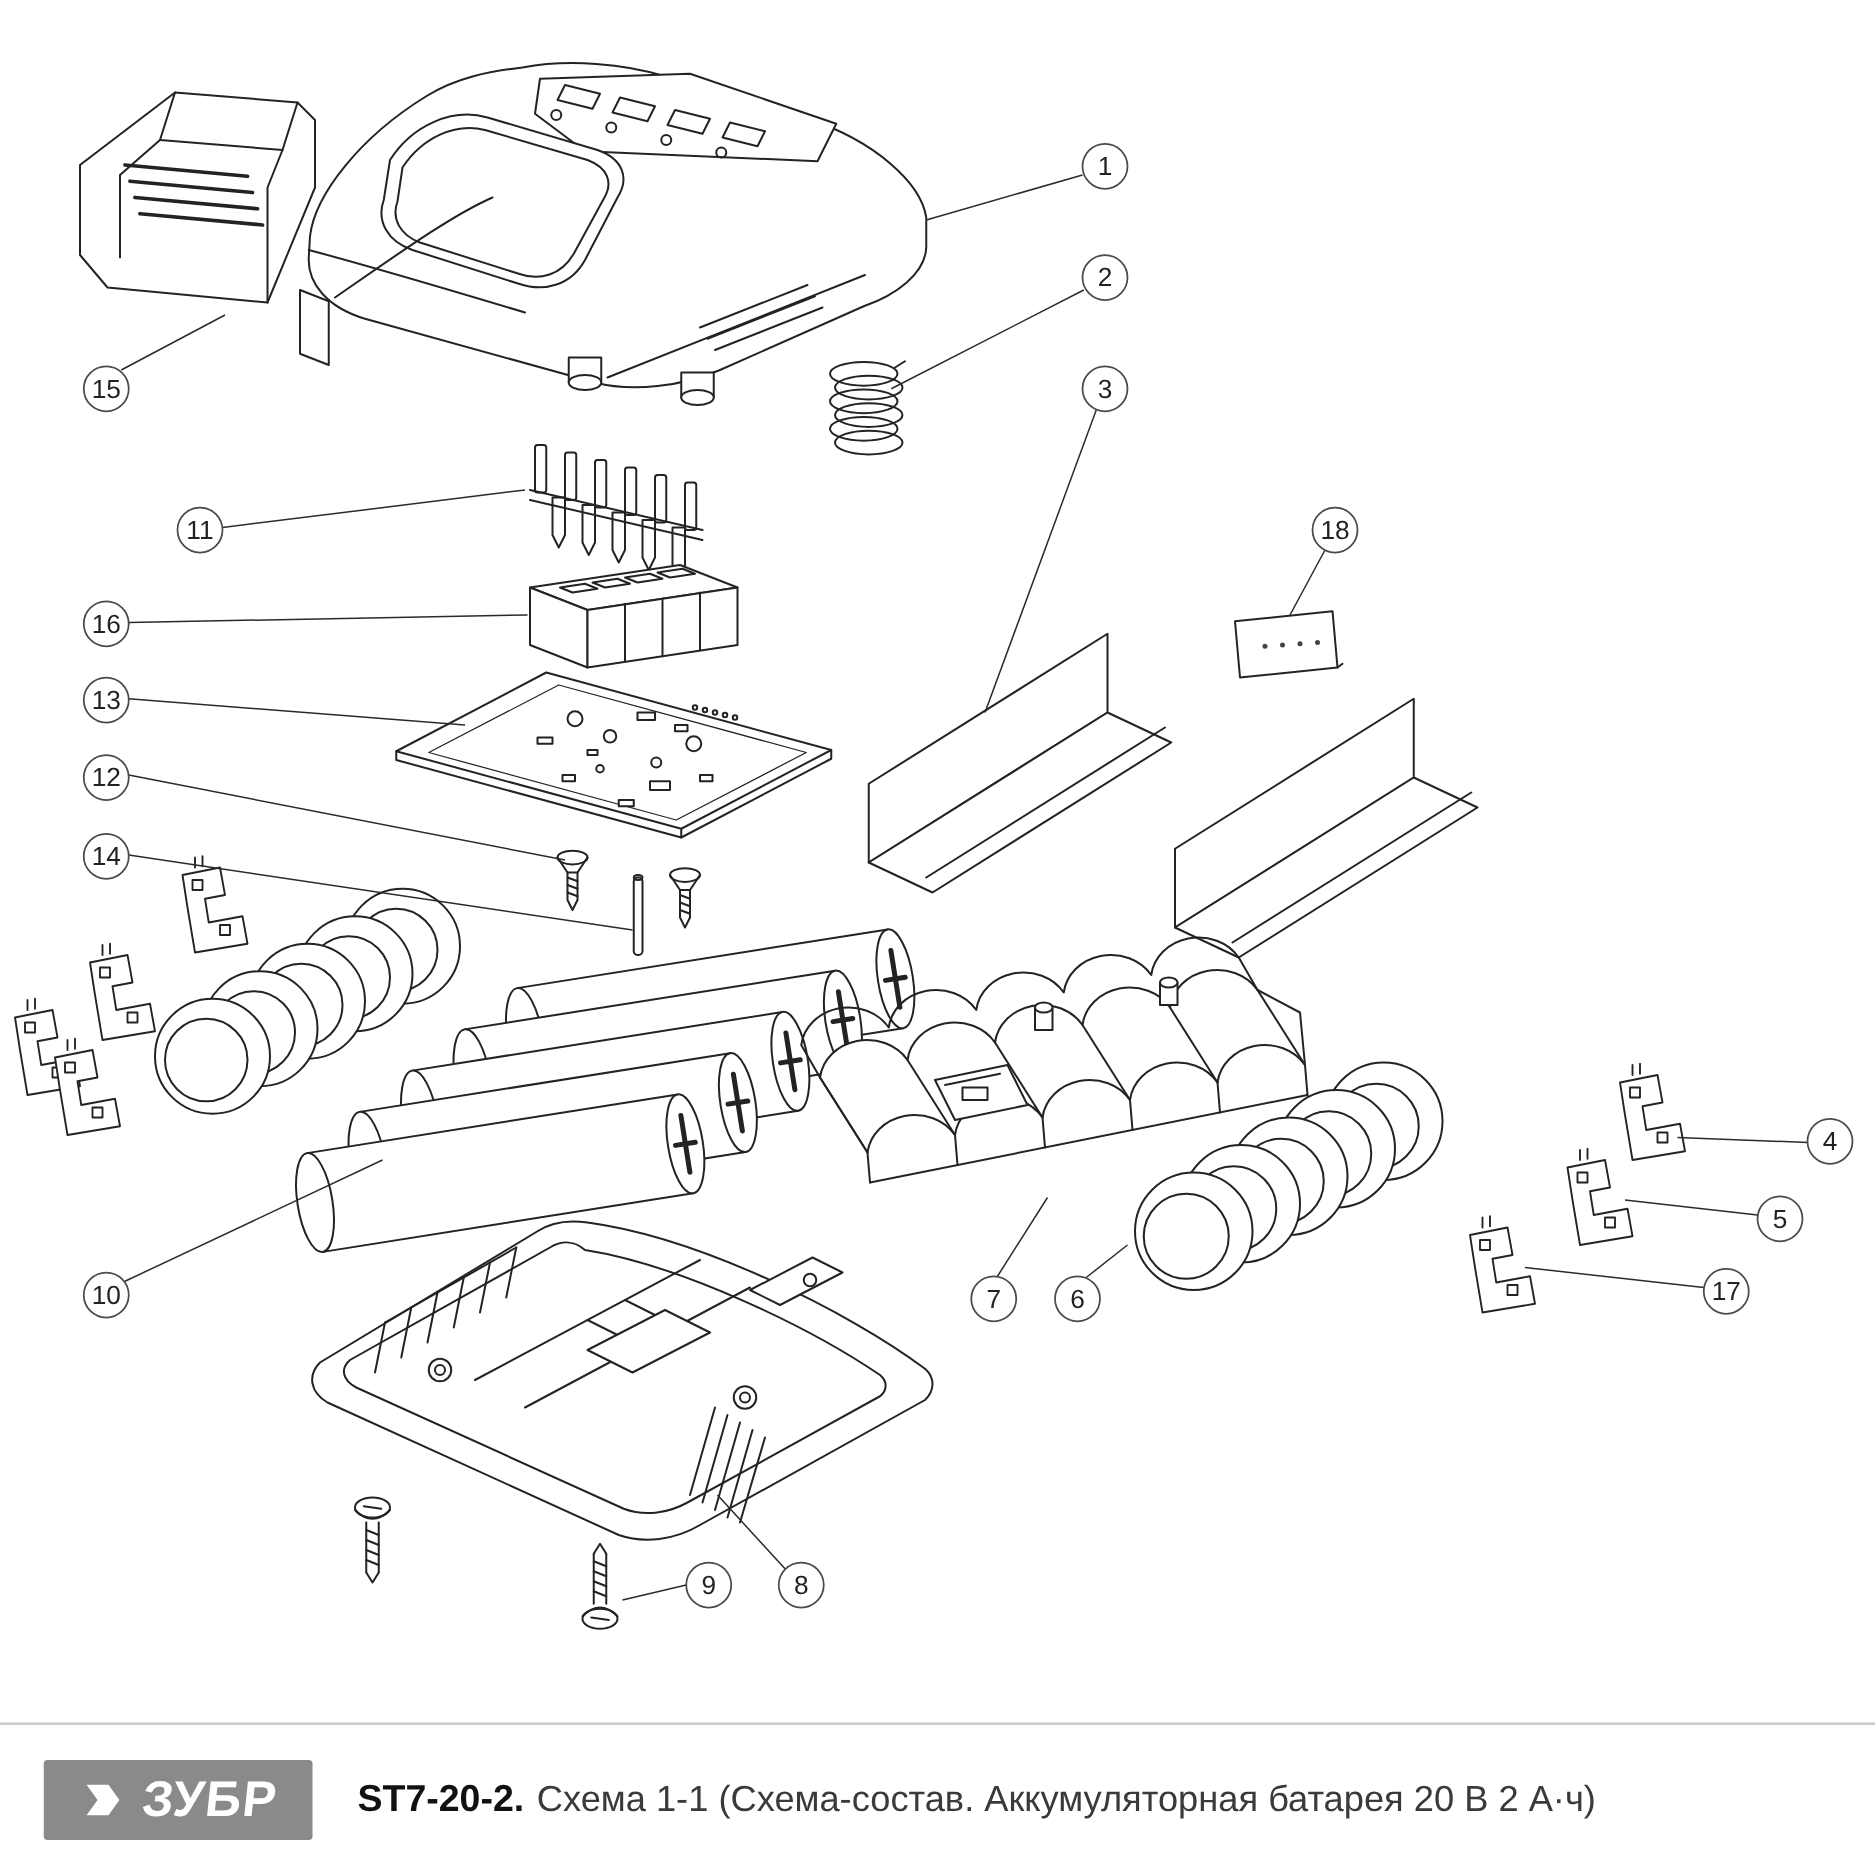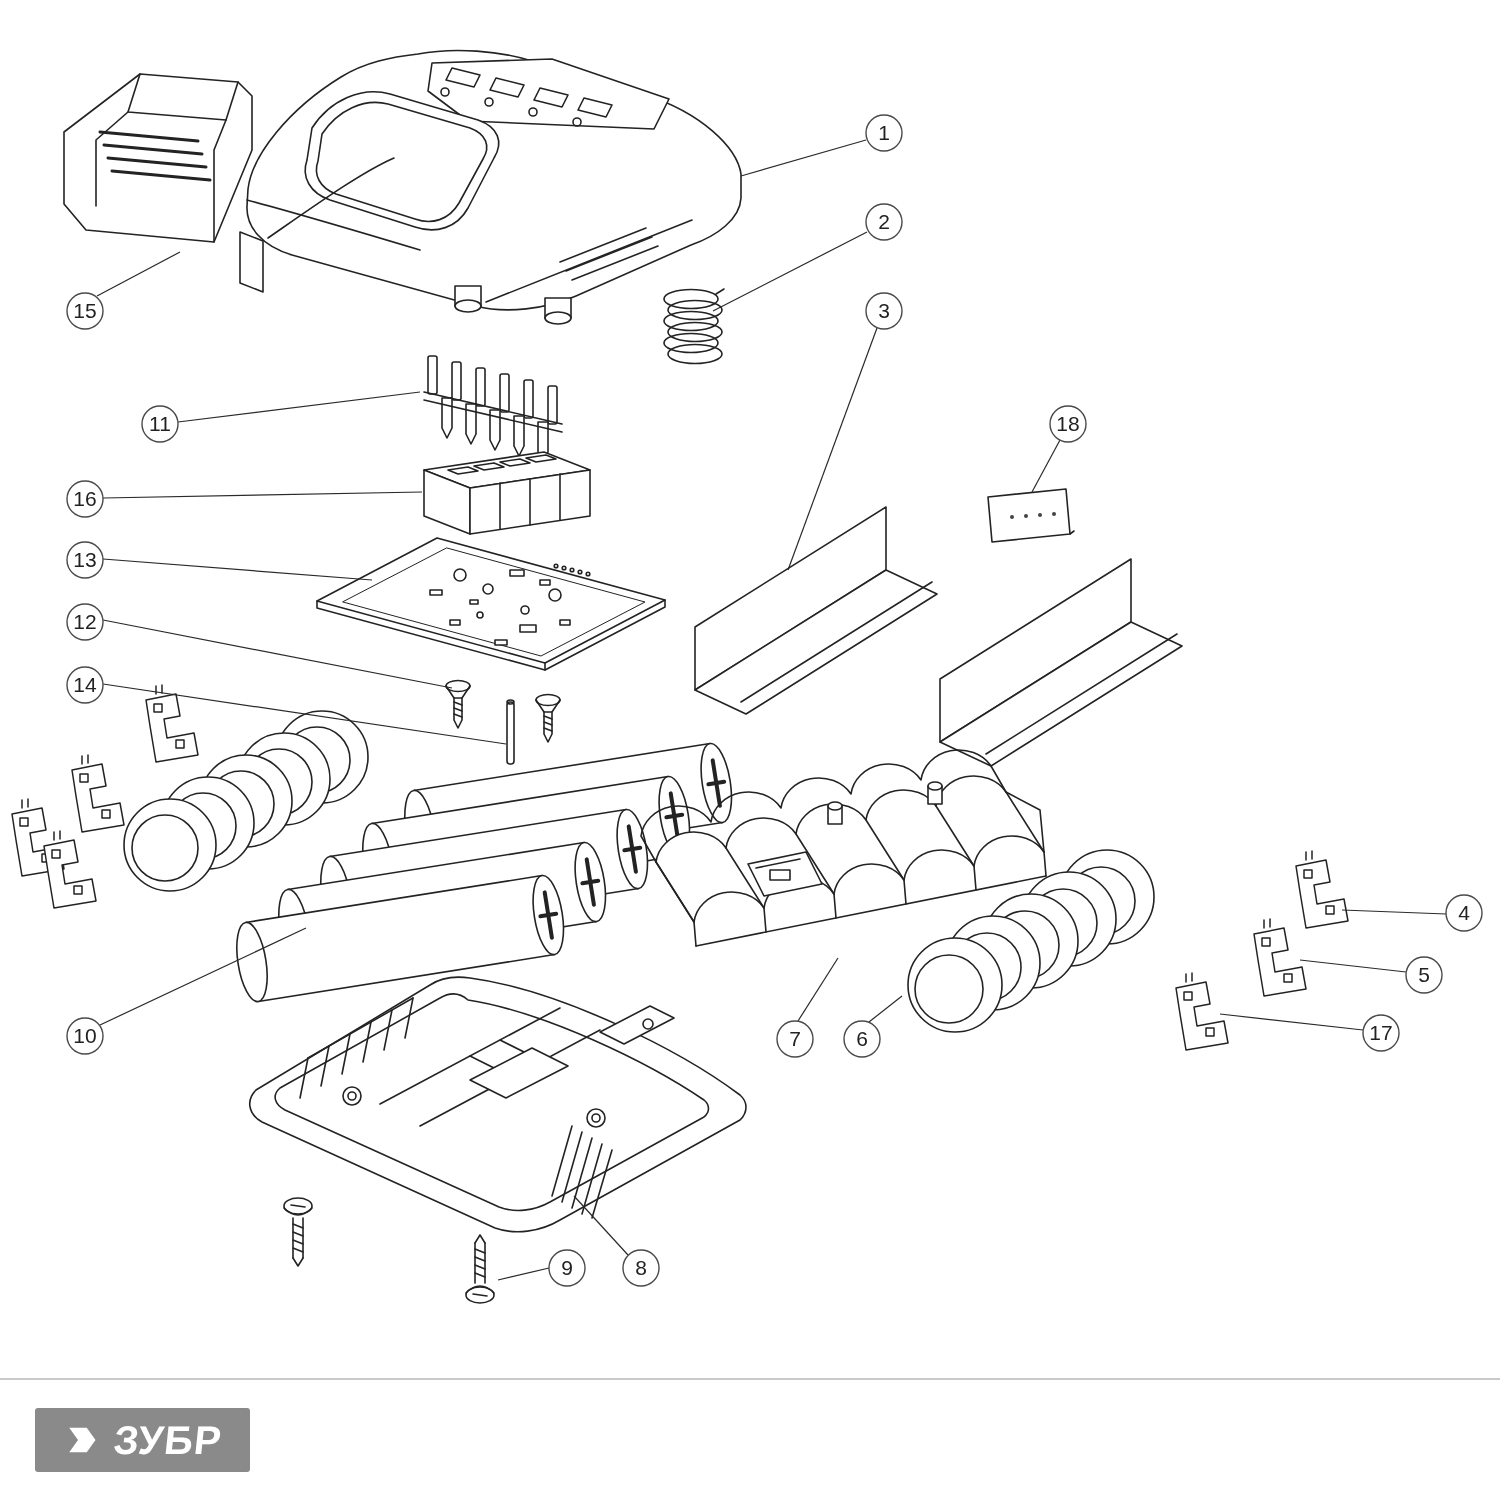--- a/index.html
+++ b/index.html
@@ -420,15 +420,18 @@
     </g>
   </svg>
 
   <div class="footer">
     <div class="logo">
       <svg width="42" height="42" viewBox="0 0 48 48">
         <path d="M 6,10 L 26,10 L 36,24 L 26,38 L 6,38 L 16,24 Z" fill="#ffffff"></path>
       </svg>
       <span class="logo-text">ЗУБР</span>
     </div>
+    <div class="caption">
+      <span class="model">ST7-20-2.</span><span class="caption-text">Схема 1-1 (Схема-состав. Аккумуляторная батарея 20 В 2 А·ч)</span>
+    </div>
   </div>
 
 </div>
 
 </body></html>

